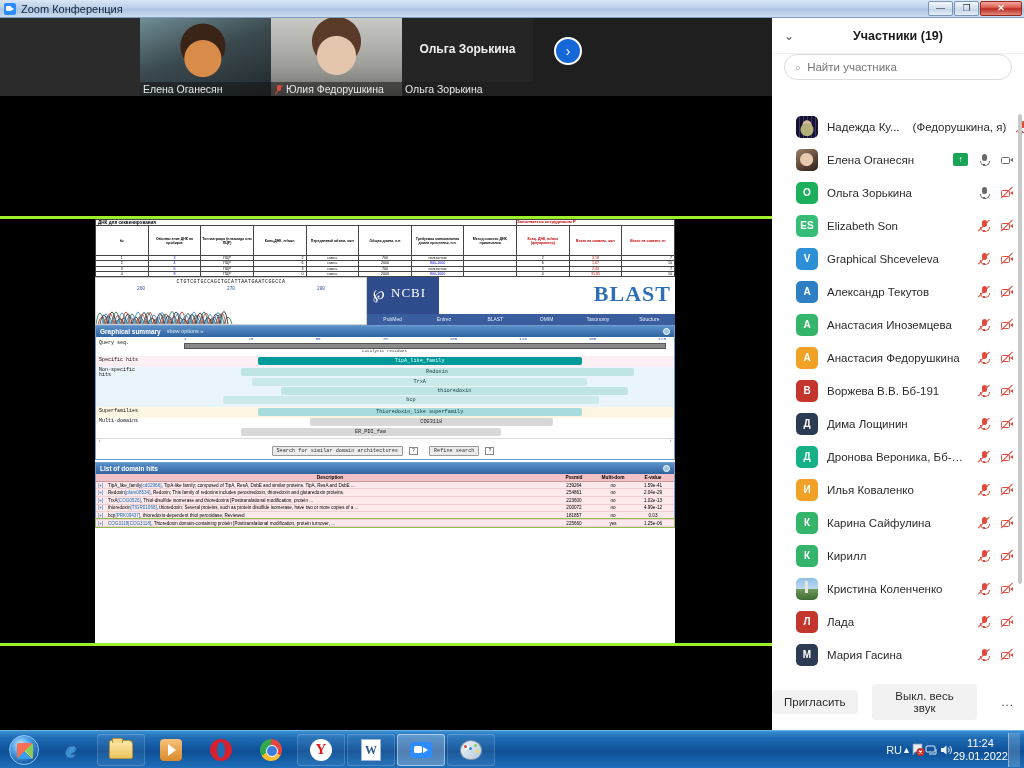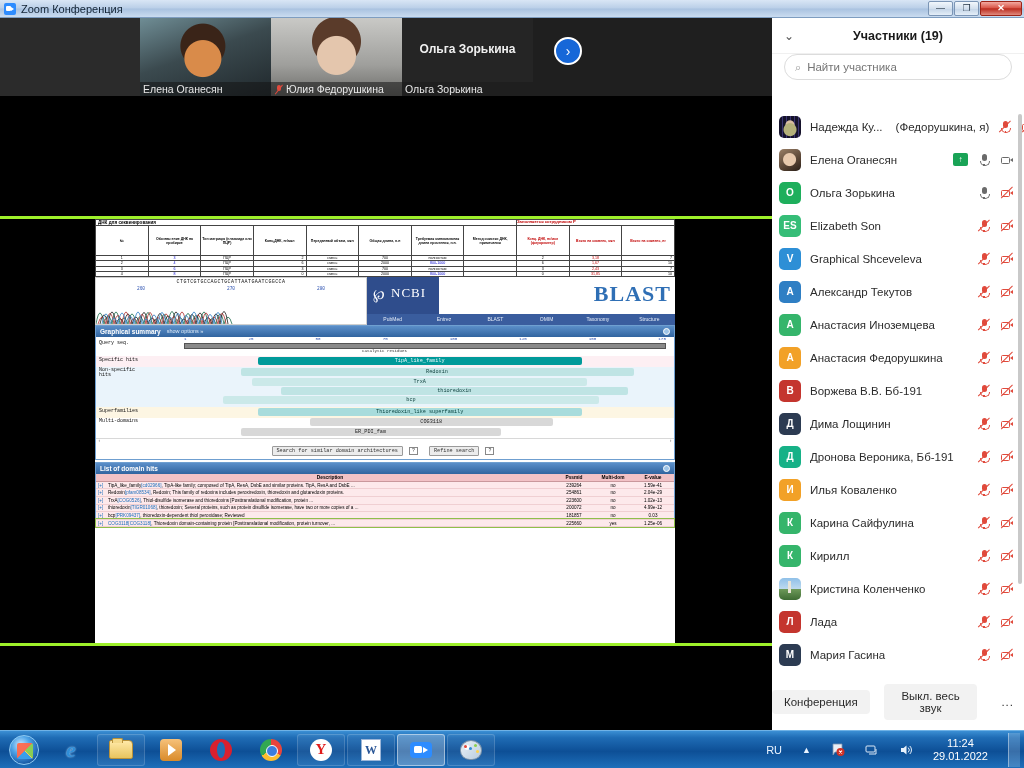--- a/index.html
+++ b/index.html
@@ -262,21 +262,21 @@
   #search-box .sicon { color: #9a9a9a; font-size: 11px; }
   #search-box input {
     border: 0; outline: 0; font-size: 11.5px; color: #333; width: 100%;
     font-family: "Liberation Sans", sans-serif; background: transparent;
   }
   #plist {
     position: absolute; left: 0; top: 92px; right: 0; bottom: 56px;
     overflow: hidden;
   }
   .prow {
-    height: 33px; display: flex; align-items: center; padding: 0 10px 0 7px; gap: 9px;
+    height: 33px; display: flex; align-items: center; padding: 0 10px 0 24px; gap: 9px;
   }
   .av {
     width: 22px; height: 22px; border-radius: 5px; flex: 0 0 auto;
     color: #fff; font-size: 10px; font-weight: bold;
     display: flex; align-items: center; justify-content: center;
   }
   .av.photo1 { background:
       radial-gradient(circle at 50% 62%, #b4b07a 0 6px, rgba(180,176,122,0) 7px),
       radial-gradient(circle at 50% 40%, #d8bda0 0 4px, rgba(216,189,160,0) 5px),
       repeating-linear-gradient(90deg,#15122b 0 3px,#3b3470 3px 4px),#15122b; }
@@ -369,21 +369,21 @@
     border-radius: 2px; opacity: .95;
   }
   .tbtn {
     width: 48px; height: 32px; margin: 0 1px; border-radius: 3px;
     display: flex; align-items: center; justify-content: center;
     border: 1px solid rgba(255,255,255,.16); background: rgba(255,255,255,.06);
   }
   .tbtn.plain { border-color: transparent; background: transparent; }
   .tbtn.active { background: rgba(255,255,255,.28); border-color: rgba(255,255,255,.45); }
   #tray {
-    margin-left: auto; display: flex; align-items: center; gap: 20px;
+    margin-left: auto; display: flex; align-items: center; gap: 0;
     padding-right: 4px; color: #eaf4ff; font-size: 11px;
   }
   #tray .lang { font-size: 11px; }
   #clock { text-align: center; line-height: 1.15; font-size: 11px; color: #fff; }
   #showdesk { width: 12px; height: 34px; background: rgba(255,255,255,.18);
     border-left: 1px solid rgba(255,255,255,.4); }
 
   .ie-e { font-family: "Liberation Serif", serif; font-style: italic; font-weight: bold;
     font-size: 22px; color: #2f8ed8; text-shadow: 0 0 2px #bfe2ff; }
   .op-o { width: 22px; height: 22px; border-radius: 50%; background: #d8202f;
@@ -1000,21 +1000,21 @@
       
       
     </div>
 
     <div id="plist-scrollbar">
       <div class="thumb"></div>
     </div>
   </div>
 
   <div id="panel-foot">
-    <button class="fbtn">Конференция</button>
+    <button class="fbtn">Пригласить</button>
     <button class="fbtn">Выкл. весь звук</button>
     <button class="fbtn more">...</button>
   </div>
 </div>
 
 <div id="taskbar">
   <div id="start">
     <div class="orb"></div>
   </div>
 

